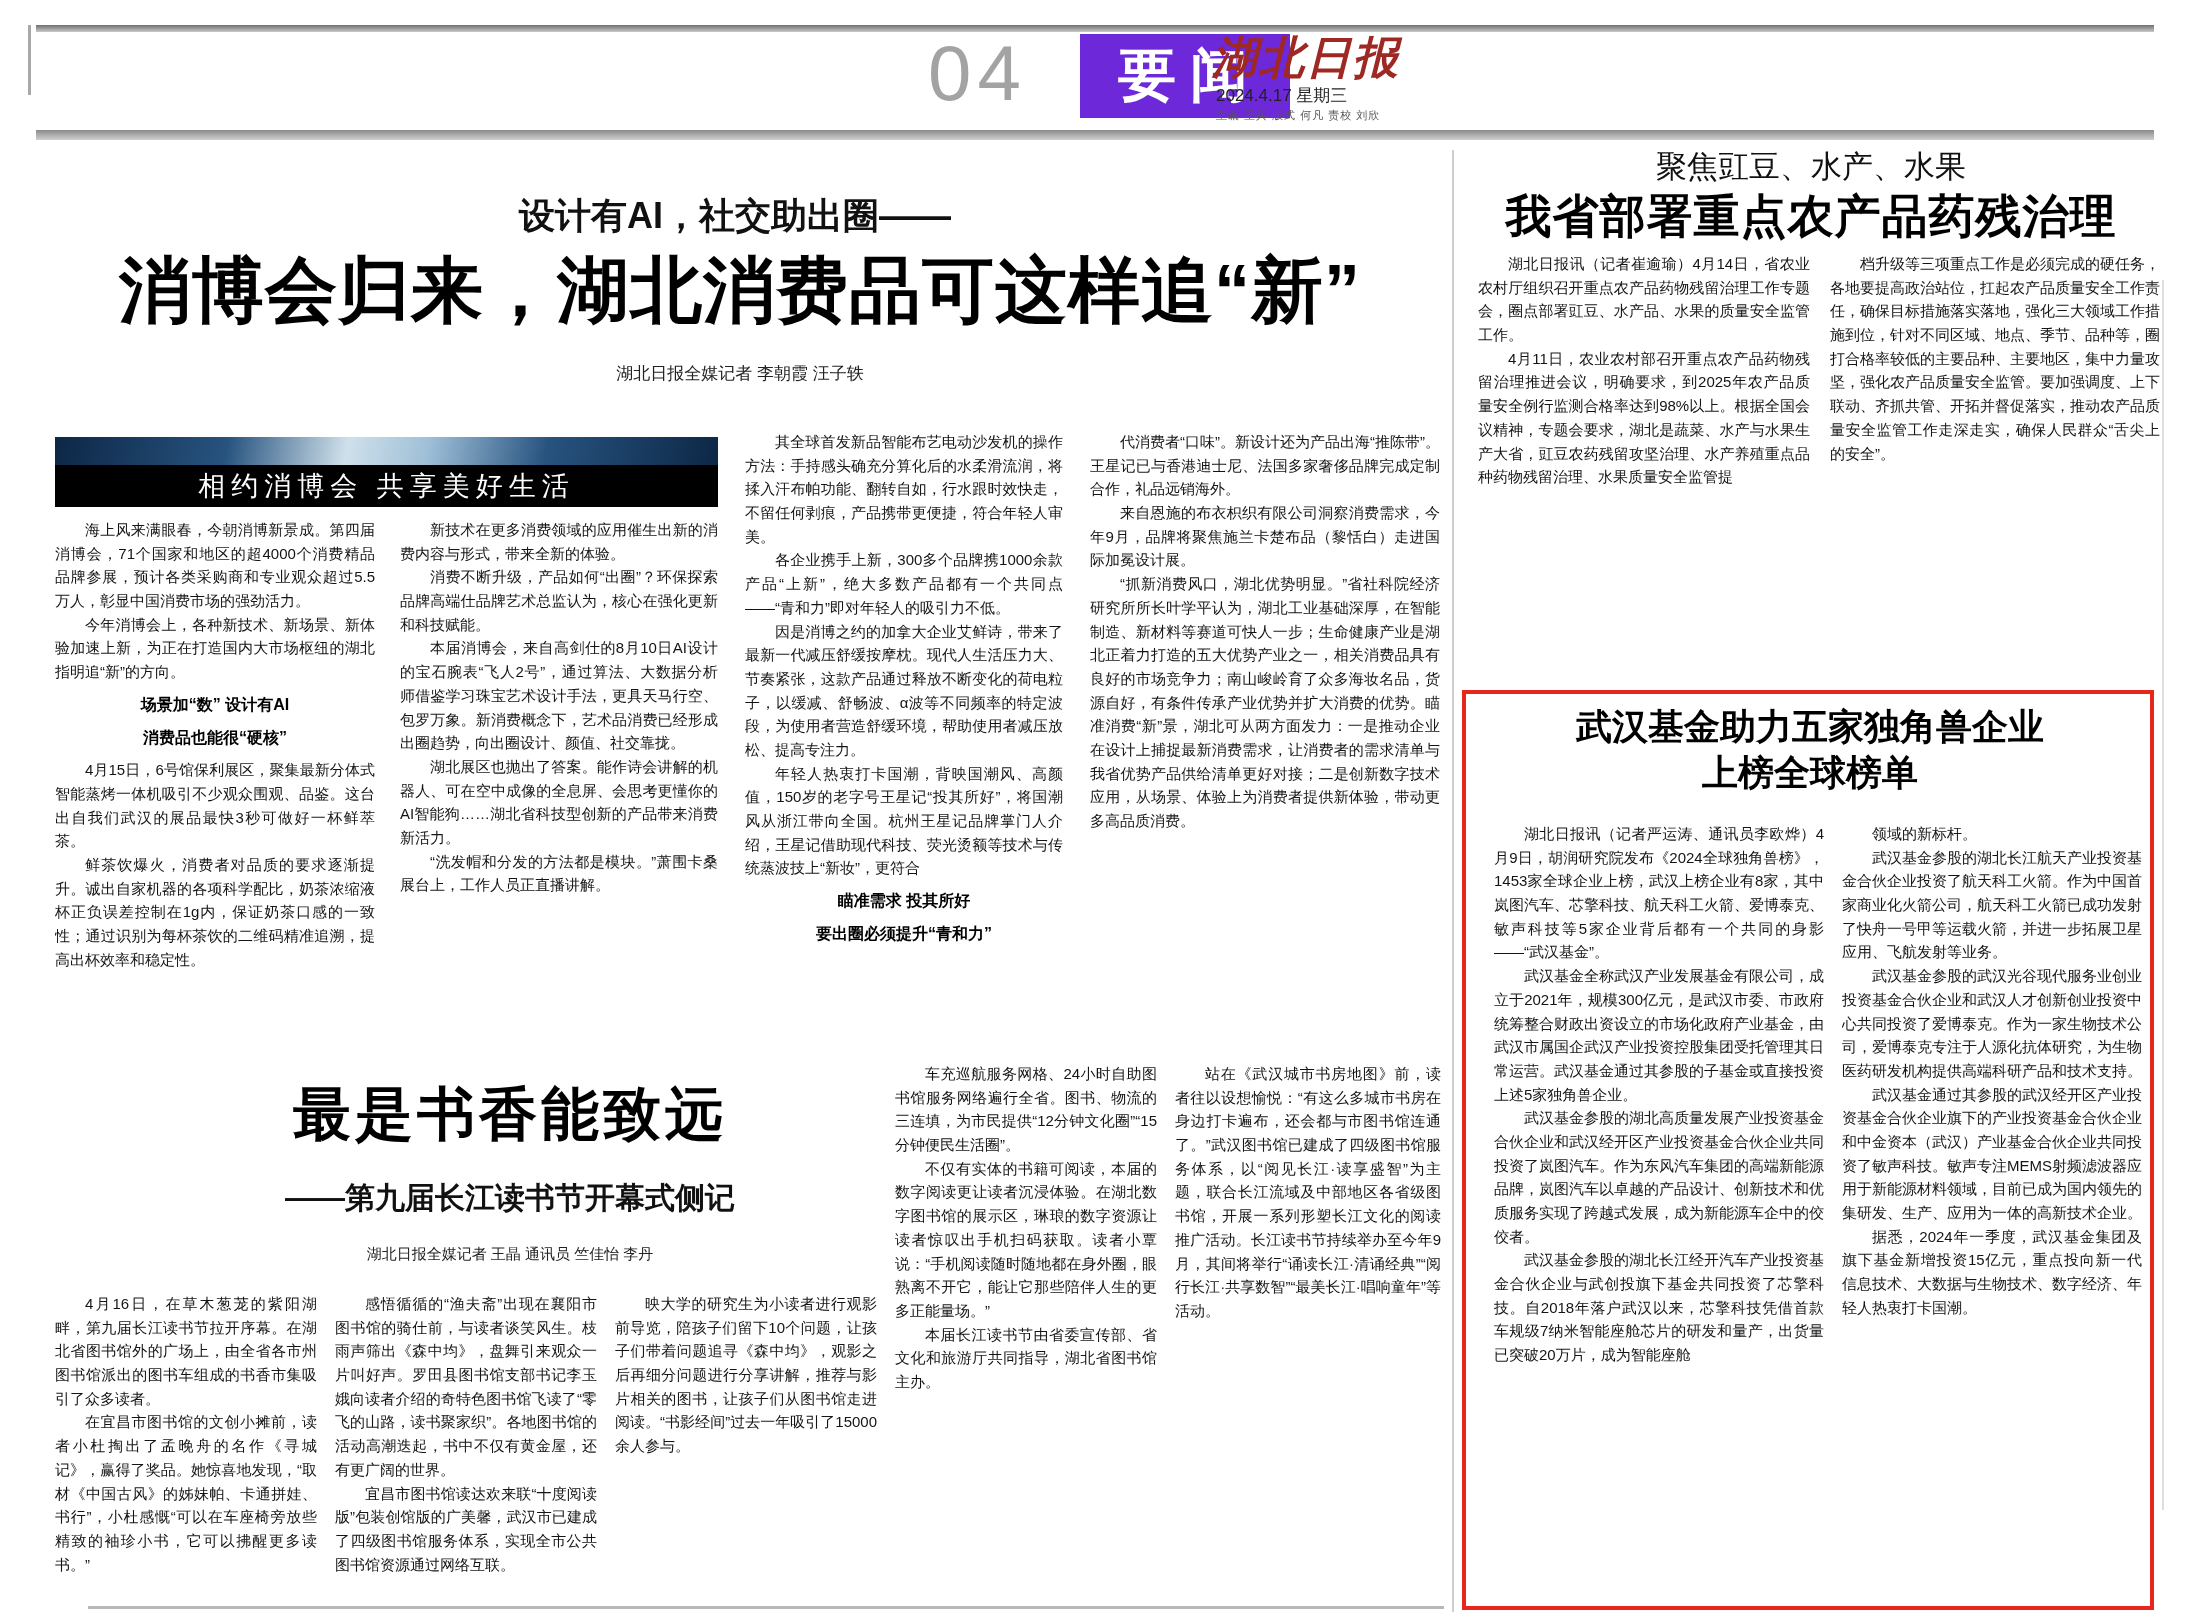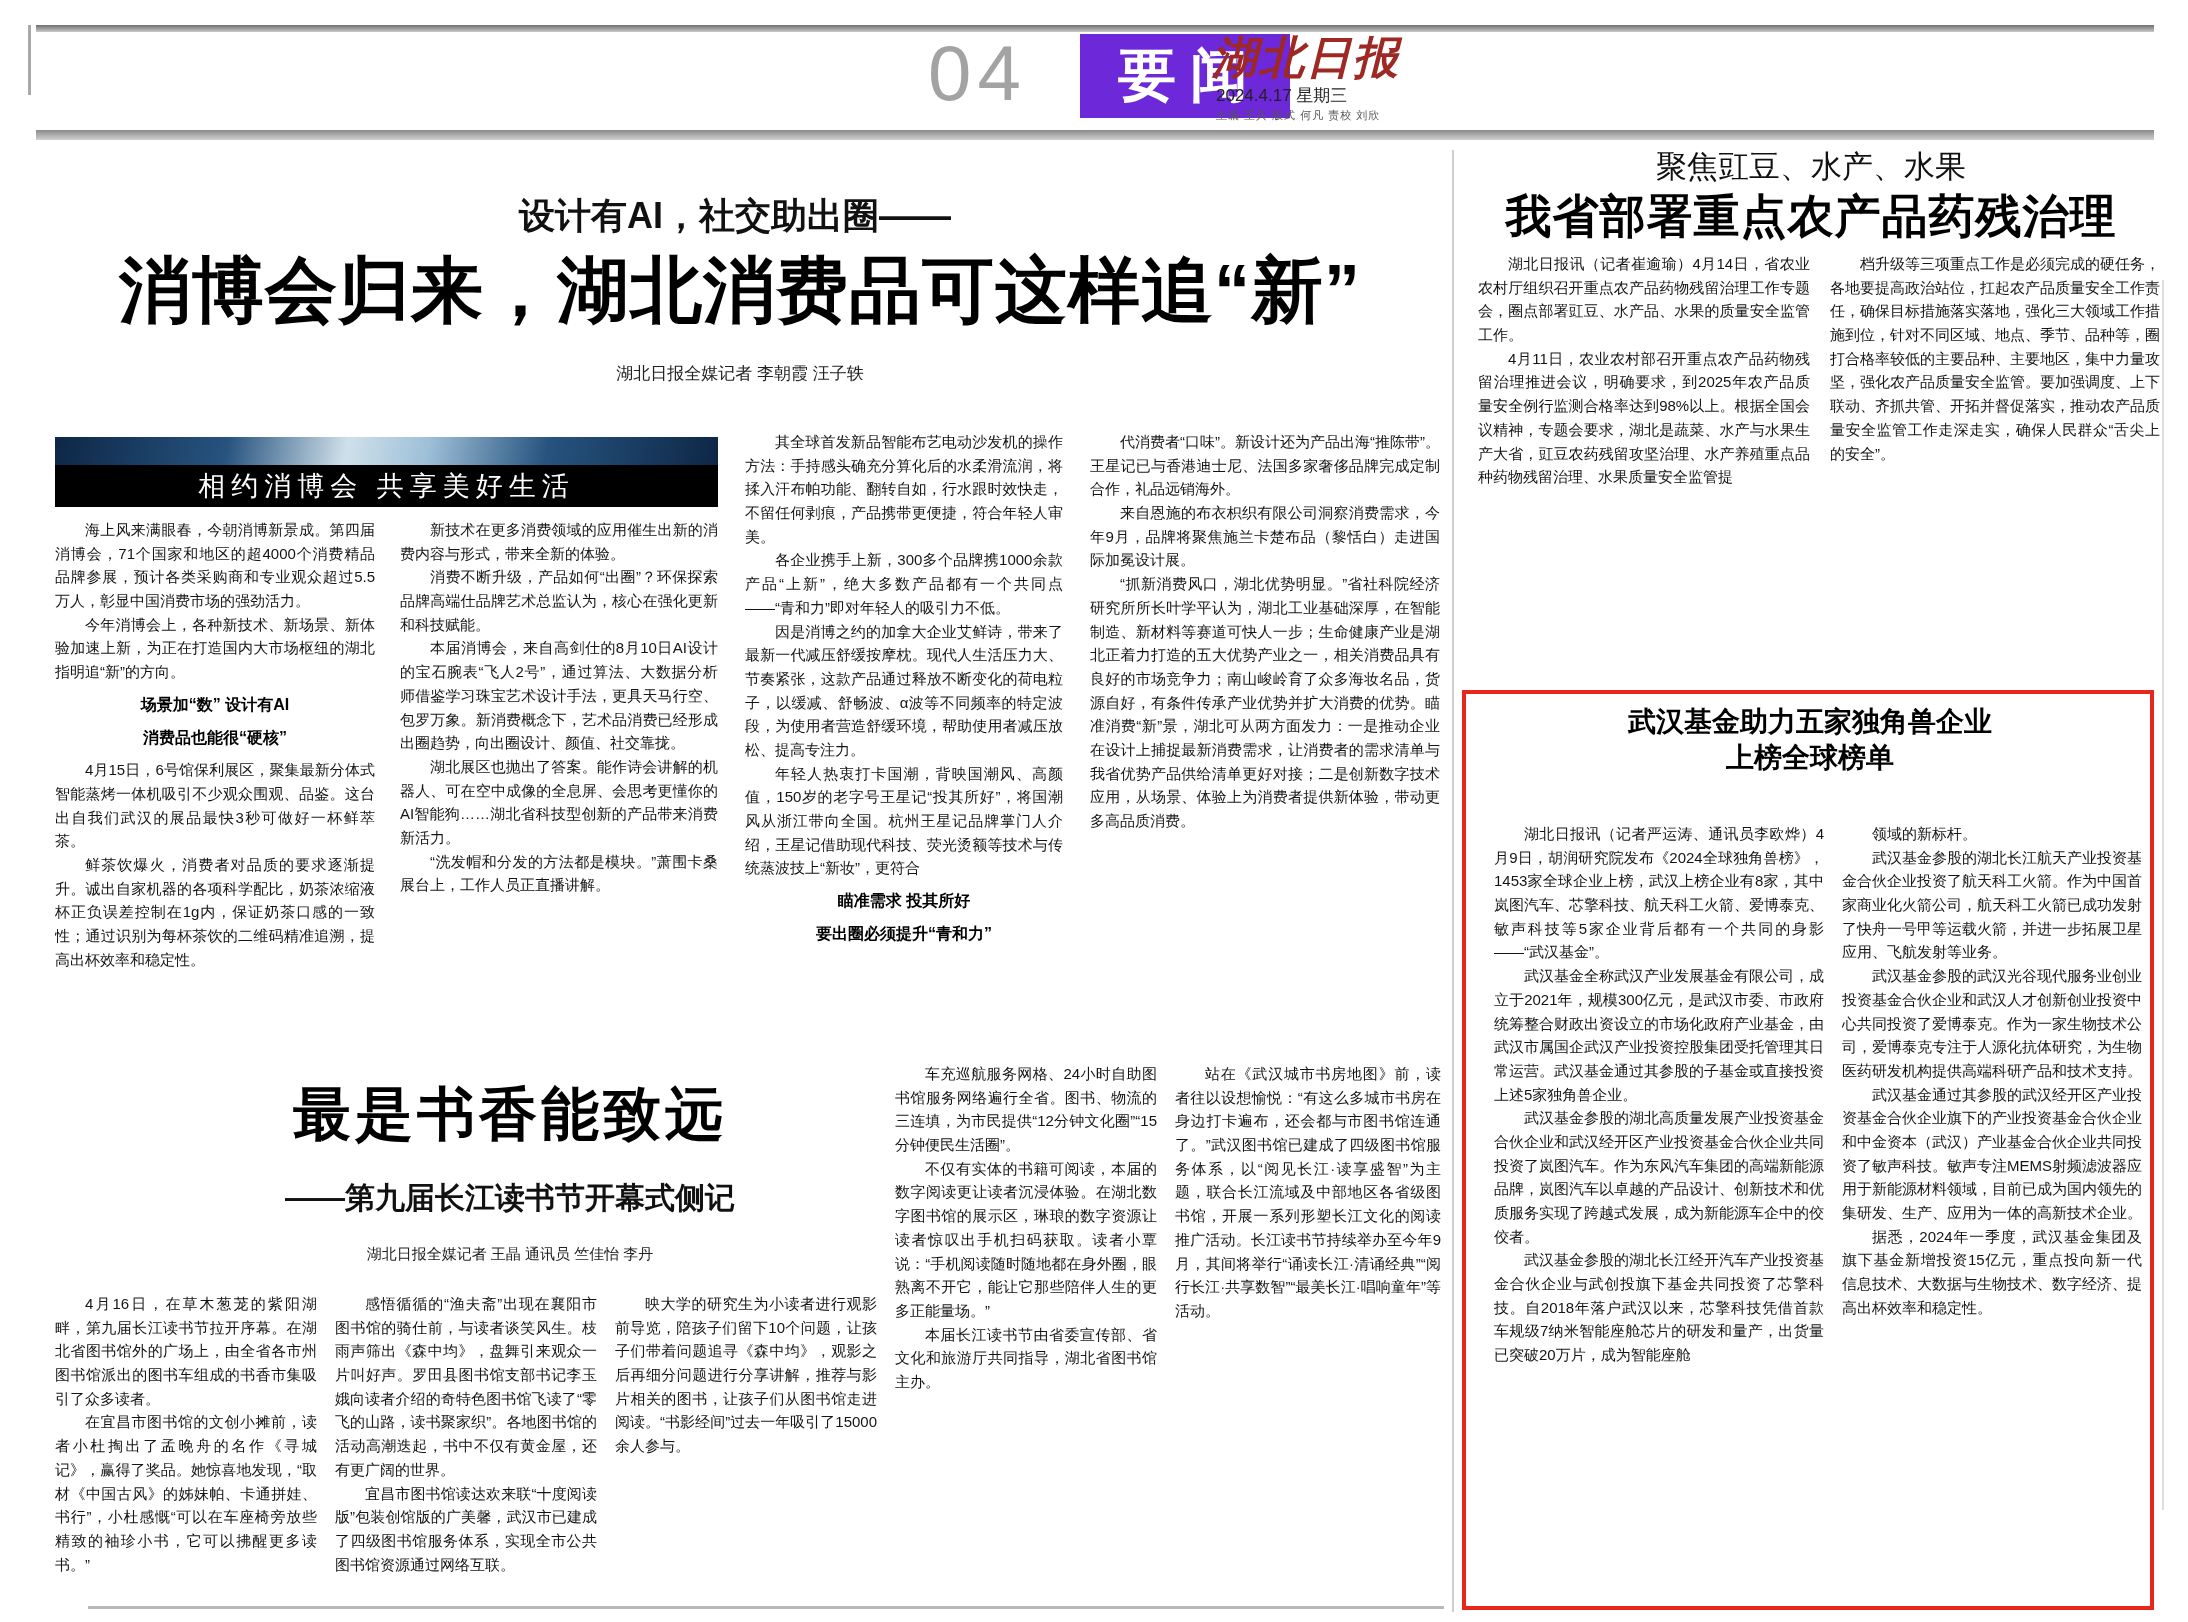--- a/index.html
+++ b/index.html
@@ -45,21 +45,21 @@
   .bc5{left:1175px;top:1062px;width:266px;height:548px;}
   
   .vdiv{left:1452px;top:150px;width:2px;height:1462px;background:#cfcfcf;}
   .page-edge{left:2162px;top:280px;width:2px;height:1230px;background:#dedede;}
   .rk{left:1462px;top:146px;width:698px;text-align:center;font-size:31px;color:#111;}
   .rh{left:1462px;top:186px;width:698px;text-align:center;font-size:46px;font-weight:900;letter-spacing:1px;color:#000;}
   .rc1{left:1478px;top:252px;width:332px;height:392px;}
   .rc2{left:1830px;top:252px;width:330px;height:392px;}
   
   .redbox{left:1462px;top:690px;width:692px;height:920px;border:4px solid #e7261d;background:#fff;box-sizing:border-box;}
-  .rb-title{left:1470px;top:704px;width:680px;text-align:center;font-size:28px;font-weight:900;line-height:1.28;color:#000;}
+  .rb-title{left:1470px;top:704px;width:680px;text-align:center;font-size:36px;font-weight:900;line-height:1.28;color:#000;}
   .rb-c1{left:1494px;top:822px;width:330px;height:778px;}
   .rb-c2{left:1842px;top:822px;width:300px;height:778px;}
   .bottom-rule{left:88px;top:1606px;width:1356px;height:3px;background:#b9b9b9;}
 </style>
 </head>
 <body>
 
 <div id="page">
 
   <div class="abs top-rule"></div>
@@ -158,17 +158,17 @@
       <p>湖北日报讯（记者严运涛、通讯员李欧烨）4月9日，胡润研究院发布《2024全球独角兽榜》，1453家全球企业上榜，武汉上榜企业有8家，其中岚图汽车、芯擎科技、航天科工火箭、爱博泰克、敏声科技等5家企业背后都有一个共同的身影——“武汉基金”。</p>
       <p>武汉基金全称武汉产业发展基金有限公司，成立于2021年，规模300亿元，是武汉市委、市政府统筹整合财政出资设立的市场化政府产业基金，由武汉市属国企武汉产业投资控股集团受托管理其日常运营。武汉基金通过其参股的子基金或直接投资上述5家独角兽企业。</p>
       <p>武汉基金参股的湖北高质量发展产业投资基金合伙企业和武汉经开区产业投资基金合伙企业共同投资了岚图汽车。作为东风汽车集团的高端新能源品牌，岚图汽车以卓越的产品设计、创新技术和优质服务实现了跨越式发展，成为新能源车企中的佼佼者。</p>
       <p>武汉基金参股的湖北长江经开汽车产业投资基金合伙企业与武创投旗下基金共同投资了芯擎科技。自2018年落户武汉以来，芯擎科技凭借首款车规级7纳米智能座舱芯片的研发和量产，出货量已突破20万片，成为智能座舱</p>
     </div>
   <div class="abs col rb-c2">
       <p>领域的新标杆。</p>
       <p>武汉基金参股的湖北长江航天产业投资基金合伙企业投资了航天科工火箭。作为中国首家商业化火箭公司，航天科工火箭已成功发射了快舟一号甲等运载火箭，并进一步拓展卫星应用、飞航发射等业务。</p>
       <p>武汉基金参股的武汉光谷现代服务业创业投资基金合伙企业和武汉人才创新创业投资中心共同投资了爱博泰克。作为一家生物技术公司，爱博泰克专注于人源化抗体研究，为生物医药研发机构提供高端科研产品和技术支持。</p>
       <p>武汉基金通过其参股的武汉经开区产业投资基金合伙企业旗下的产业投资基金合伙企业和中金资本（武汉）产业基金合伙企业共同投资了敏声科技。敏声专注MEMS射频滤波器应用于新能源材料领域，目前已成为国内领先的集研发、生产、应用为一体的高新技术企业。</p>
-      <p>据悉，2024年一季度，武汉基金集团及旗下基金新增投资15亿元，重点投向新一代信息技术、大数据与生物技术、数字经济、提高出杯效率和稳定性。</p>
+      <p>据悉，2024年一季度，武汉基金集团及旗下基金新增投资15亿元，重点投向新一代信息技术、大数据与生物技术、数字经济、年轻人热衷打卡国潮。</p>
     </div>
 
   <div class="abs bottom-rule"></div>
 </div>
 
 </body></html>

